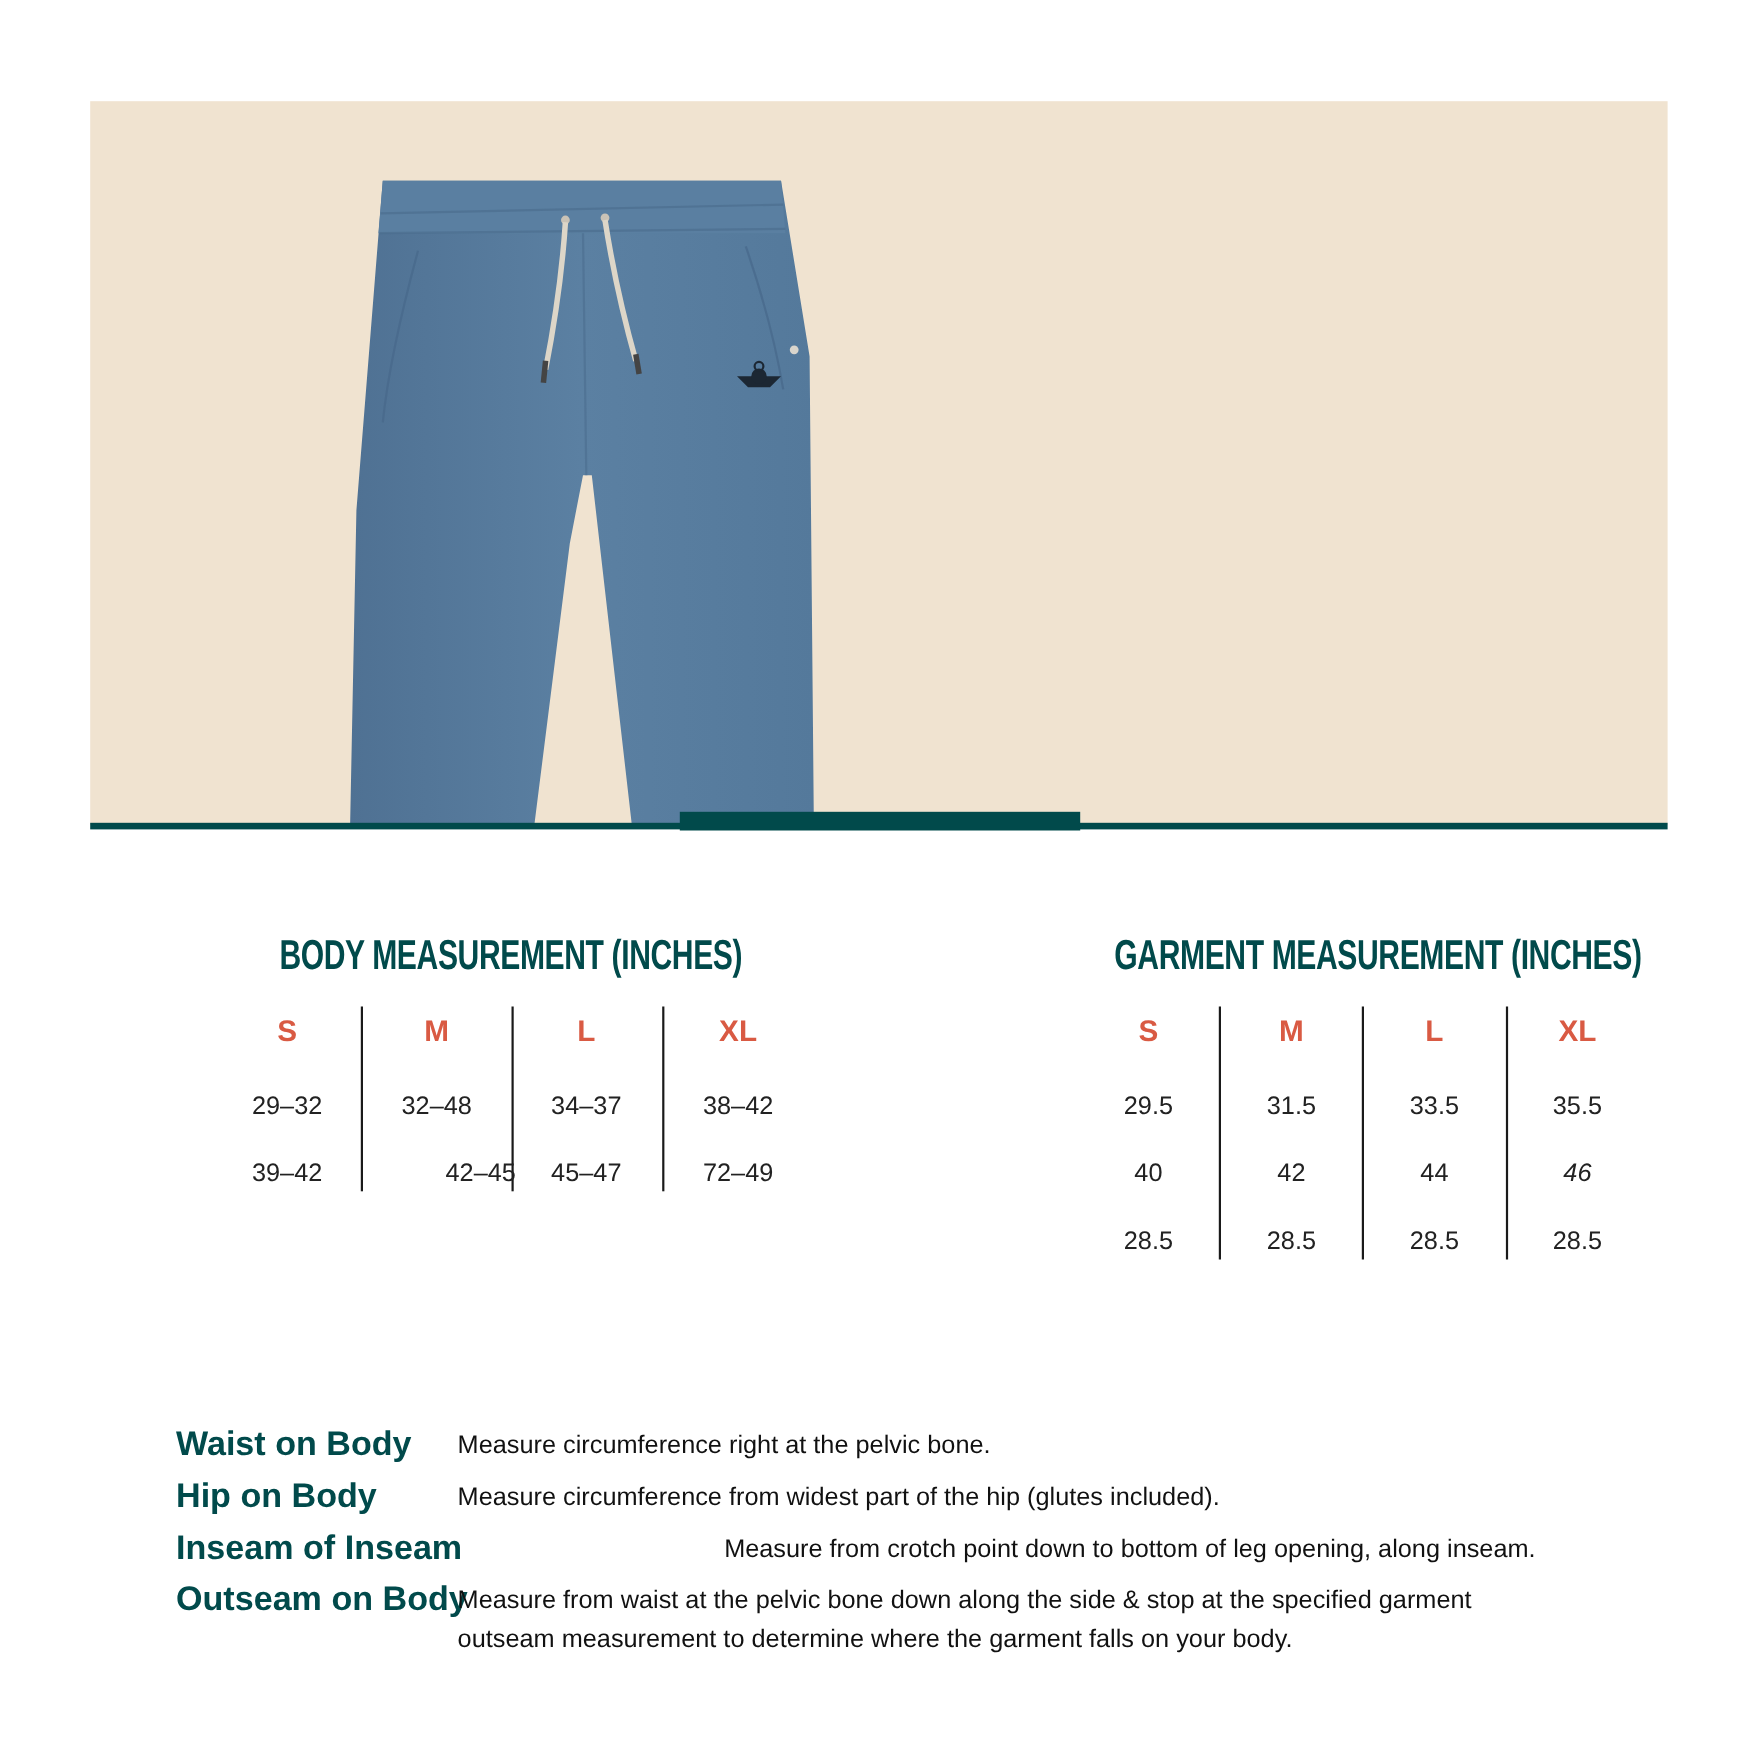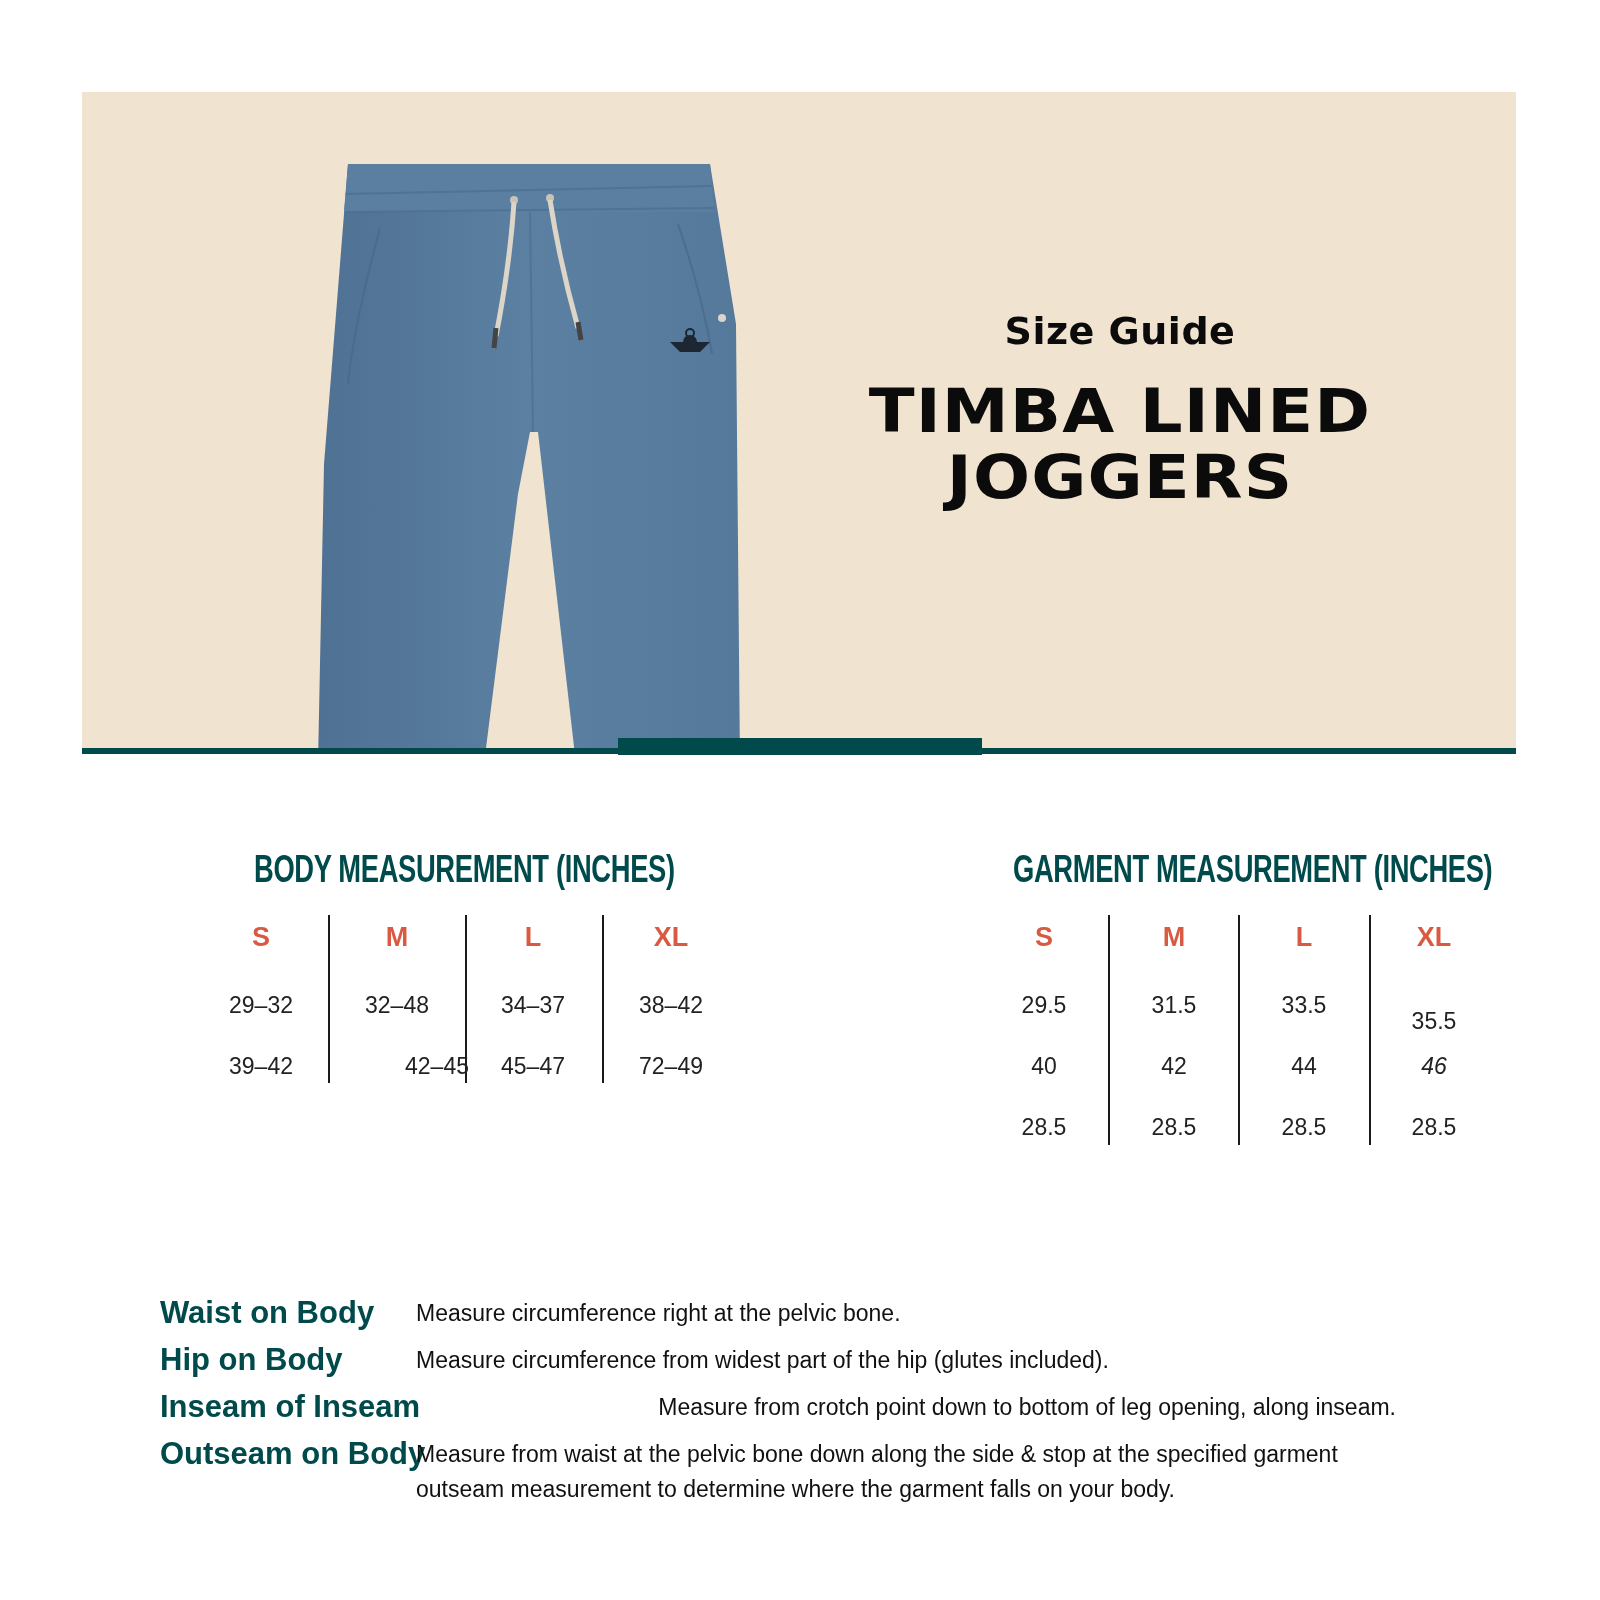--- a/index.html
+++ b/index.html
@@ -96,27 +96,20 @@
 
     <circle cx="404" cy="154" r="4" fill="#d9d5cc"></circle>
 
     <g transform="translate(372,182)">
       <path d="M-20 -4 L20 -4 L10 6 L-10 6 Z" fill="#1c2733"></path>
       <circle cx="0" cy="-4" r="7" fill="#1c2733"></circle>
       <circle cx="0" cy="-13" r="4" fill="none" stroke="#1c2733" stroke-width="2"></circle>
     </g>
   </svg>
 
-  <div class="hero-text" style="left:758px; top:220px;">
-    <div class="size-guide">Size Guide</div>
-    <div class="product-title">
-      <div>TIMBA LINED</div>
-      <div>JOGGERS</div>
-    </div>
-  </div>
 </section>
 <div class="hero-rule"></div>
 <div class="hero-bar"></div>
 
 <section class="table-block" style="left:0; top:0;">
   <div class="table-title" style="left:254px; top:850px;">BODY MEASUREMENT (INCHES)</div>
 
   <div class="size-head" style="left:201px; top:924px;">S</div>
   <div class="size-head" style="left:337px; top:924px;">M</div>
   <div class="size-head" style="left:473px; top:924px;">L</div>
@@ -145,21 +138,21 @@
   <div class="size-head" style="left:1244px; top:924px;">L</div>
   <div class="size-head" style="left:1374px; top:924px;">XL</div>
 
   <div class="vline" style="left:1108px; top:915px; height:230px;"></div>
   <div class="vline" style="left:1238px; top:915px; height:230px;"></div>
   <div class="vline" style="left:1369px; top:915px; height:230px;"></div>
 
   <div class="cell" style="left:984px; top:994px;">29.5</div>
   <div class="cell" style="left:1114px; top:994px;">31.5</div>
   <div class="cell" style="left:1244px; top:994px;">33.5</div>
-  <div class="cell" style="left:1374px; top:994px;margin-top:16px;">35.5</div>
+  <div class="cell" style="left:1374px; top:994px;">35.5</div>
 
   <div class="cell" style="left:984px; top:1055px;">40</div>
   <div class="cell" style="left:1114px; top:1055px;">42</div>
   <div class="cell" style="left:1244px; top:1055px;">44</div>
   <div class="cell" style="left:1374px; top:1055px;font-style:italic;">46</div>
 
   <div class="cell" style="left:984px; top:1116px;">28.5</div>
   <div class="cell" style="left:1114px; top:1116px;">28.5</div>
   <div class="cell" style="left:1244px; top:1116px;">28.5</div>
   <div class="cell" style="left:1374px; top:1116px;">28.5</div>

